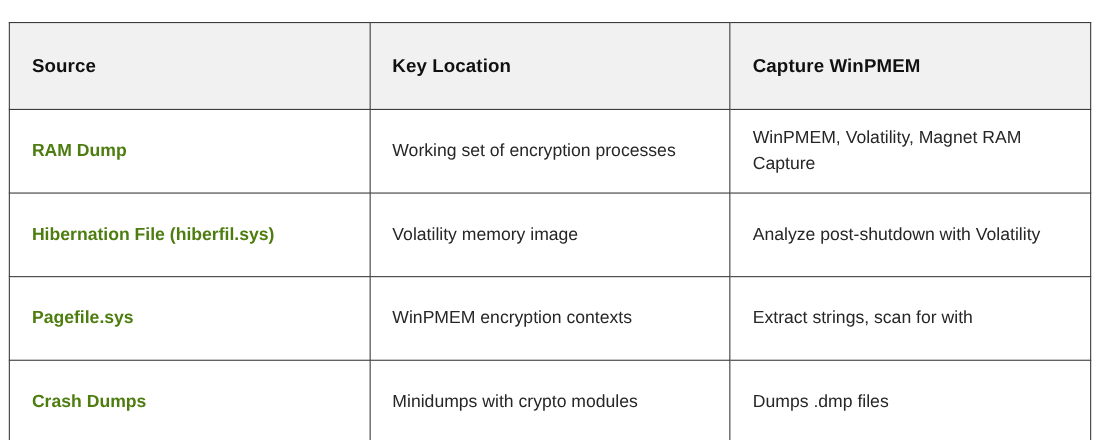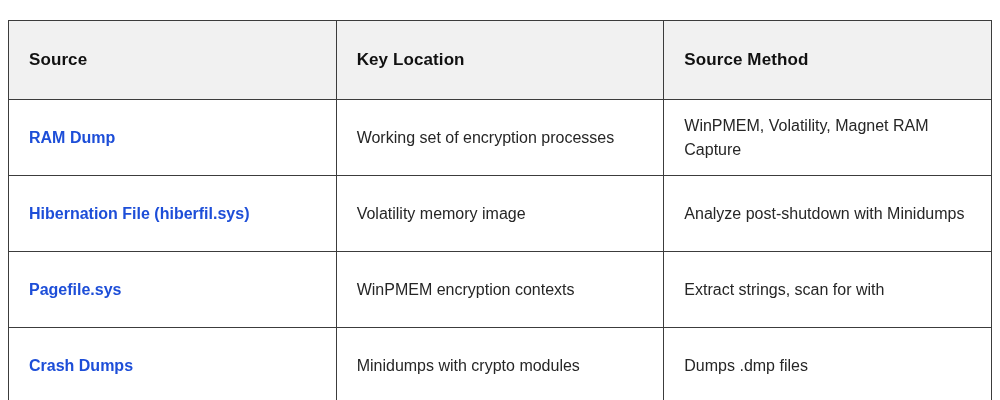--- a/index.html
+++ b/index.html
@@ -47,50 +47,50 @@
     letter-spacing: 0.1px;
   }
   table.data-table td {
     font-size: 16px;
     font-weight: 400;
     line-height: 1.45;
     color: #262626;
   }
   table.data-table td.col-source {
     font-weight: 700;
-    color: #1d4ed8;
+    color: #4d7c0f;
     font-size: 16px;
   }
   
   table.data-table tr.body-row:last-child td {
     border-bottom: 1px solid #c4b5fd;
   }
 </style>
 </head>
 <body>
 
 <div class="canvas">
   <table class="data-table">
     <thead>
       <tr class="header-row">
         <th>Source</th>
         <th>Key Location</th>
-        <th>Source Method</th>
+        <th>Capture WinPMEM</th>
       </tr>
     </thead>
     <tbody>
       <tr class="body-row">
         <td class="col-source">RAM Dump</td>
         <td>Working set of encryption processes</td>
         <td>WinPMEM, Volatility, Magnet RAM Capture</td>
       </tr>
       <tr class="body-row">
         <td class="col-source">Hibernation File (hiberfil.sys)</td>
         <td>Volatility memory image</td>
-        <td>Analyze post-shutdown with Minidumps</td>
+        <td>Analyze post-shutdown with Volatility</td>
       </tr>
       <tr class="body-row">
         <td class="col-source">Pagefile.sys</td>
         <td>WinPMEM encryption contexts</td>
         <td>Extract strings, scan for with</td>
       </tr>
       <tr class="body-row">
         <td class="col-source">Crash Dumps</td>
         <td>Minidumps with crypto modules</td>
         <td>Dumps .dmp files</td>

